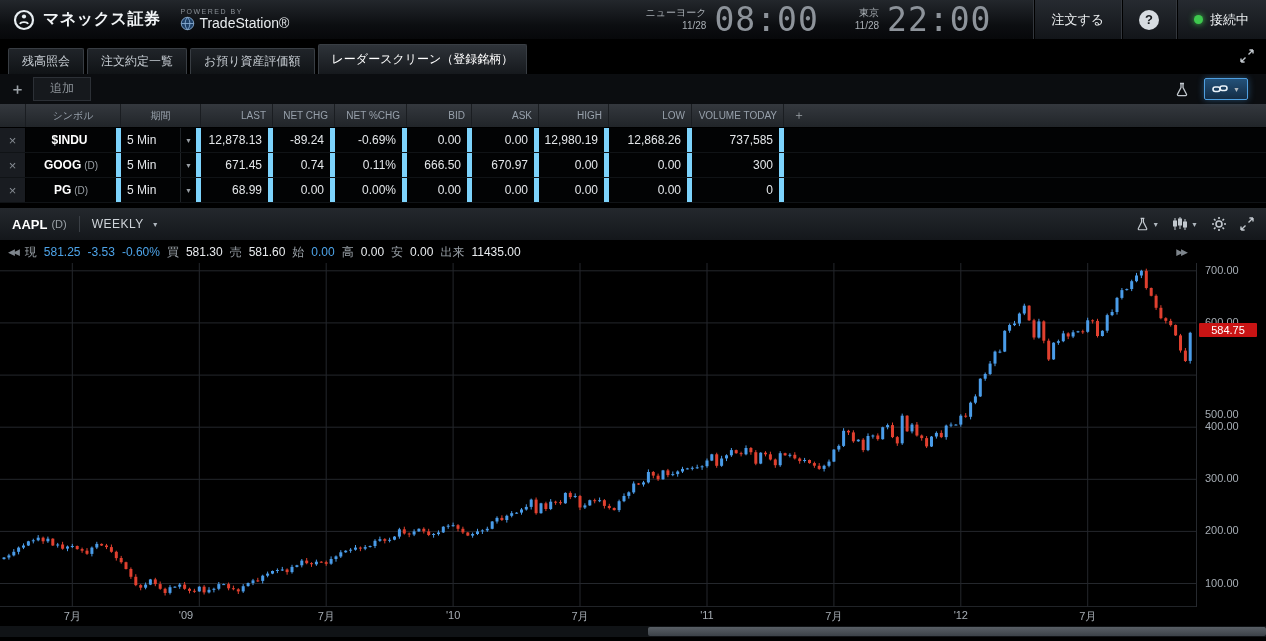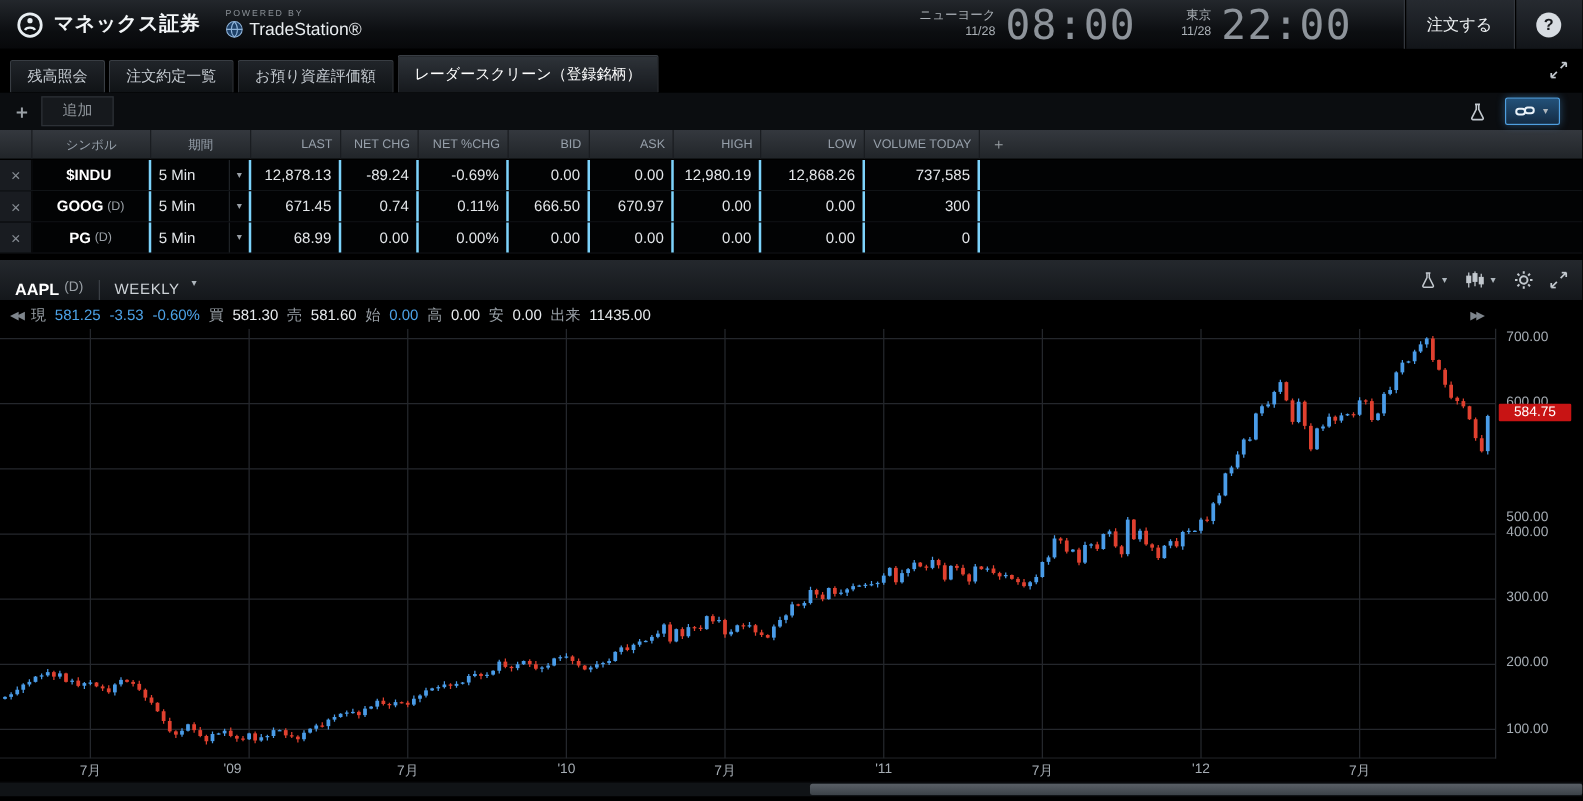--- a/index.html
+++ b/index.html
@@ -49,35 +49,35 @@
   .dd-glyph{font-size:7px;color:#aeb6bd}
 
   
   .thead{display:flex;height:24px;background:linear-gradient(#34383e,#212529);
          font-size:10px;color:#97a0ab;border-bottom:1px solid #000}
   .hspacer{width:26px;border-right:1px solid #1a1d21}
   .hcell{display:flex;align-items:center;padding:0 6px;border-right:1px solid #1a1d21;height:100%}
   .hplus{display:flex;align-items:center;padding:0 9px;color:#9ba1a7;font-size:12px;cursor:pointer}
   .trow{display:flex;height:25px;background:#020304;border-bottom:1px solid #101316;
         font-size:12px;color:#e4e7ea;align-items:stretch}
-  .cell{display:flex;align-items:center;border-right:2px solid #7dd3fc;padding:0 6px}
+  .cell{display:flex;align-items:center;border-right:5px solid #7dd3fc;padding:0 6px}
   .close-cell{width:26px;justify-content:center;background:#191c21;color:#868c93;font-size:13px;
               cursor:pointer;border-right:1px solid #000;padding:0}
   .sym-cell{justify-content:center;gap:3px}
   .sym-name{color:#fff;font-weight:bold}
   .sym-suffix{color:#9aa0a6;font-size:10px}
   .period-cell{justify-content:space-between;padding-right:0}
   .period-dd{align-self:stretch;display:flex;align-items:center;padding:0 4px;
              border-left:1px solid #1e2226;color:#9aa0a6;font-size:7px;cursor:pointer}
   .num{justify-content:flex-end}
   .radar-gap{height:5px;background:#000}
 
   
   .chart-header{height:32px;background:linear-gradient(#24282d,#14171b);display:flex;
-                padding:16px 12px;border-bottom:1px solid #000}
+                align-items:center;padding:16px 12px;border-bottom:1px solid #000}
   .ch-sym{color:#fff;font-weight:bold;font-size:13px}
   .ch-suf{color:#9aa0a6;font-size:11px;margin-left:4px}
   .ch-sep{width:1px;height:16px;background:#3a3f45;margin:0 12px}
   .ch-interval{color:#cfd4d9;font-size:12px;letter-spacing:.5px;cursor:pointer}
   .ch-dd{font-size:7px;color:#aeb6bd;margin-left:8px;cursor:pointer}
   .ch-icons{margin-left:auto;display:flex;align-items:center;gap:13px}
   .ch-icon{display:flex;align-items:center;gap:3px;cursor:pointer}
 
   .quote-bar{height:22px;display:flex;align-items:center;background:#000;font-size:12px;
              gap:7px;padding:0 8px;position:relative}
@@ -138,20 +138,24 @@
       <div class="clock-time">22:00</div>
     </div>
   </div>
 
   <div class="topbar-buttons">
     <div class="tb-seg">
       <span>注文する</span>
     </div>
     <div class="tb-seg">
       <span class="help-circle">?</span>
+    </div>
+    <div class="tb-seg">
+      <span class="conn-dot"></span>
+      <span>接続中</span>
     </div>
   </div>
 </header>
 
 <nav class="tabbar">
   <div style="display:flex;align-items:flex-end;height:100%">
       <div class="tab">残高照会</div>
       <div class="tab">注文約定一覧</div>
       <div class="tab">お預り資産評価額</div>
       <div class="tab active">レーダースクリーン（登録銘柄）</div>

